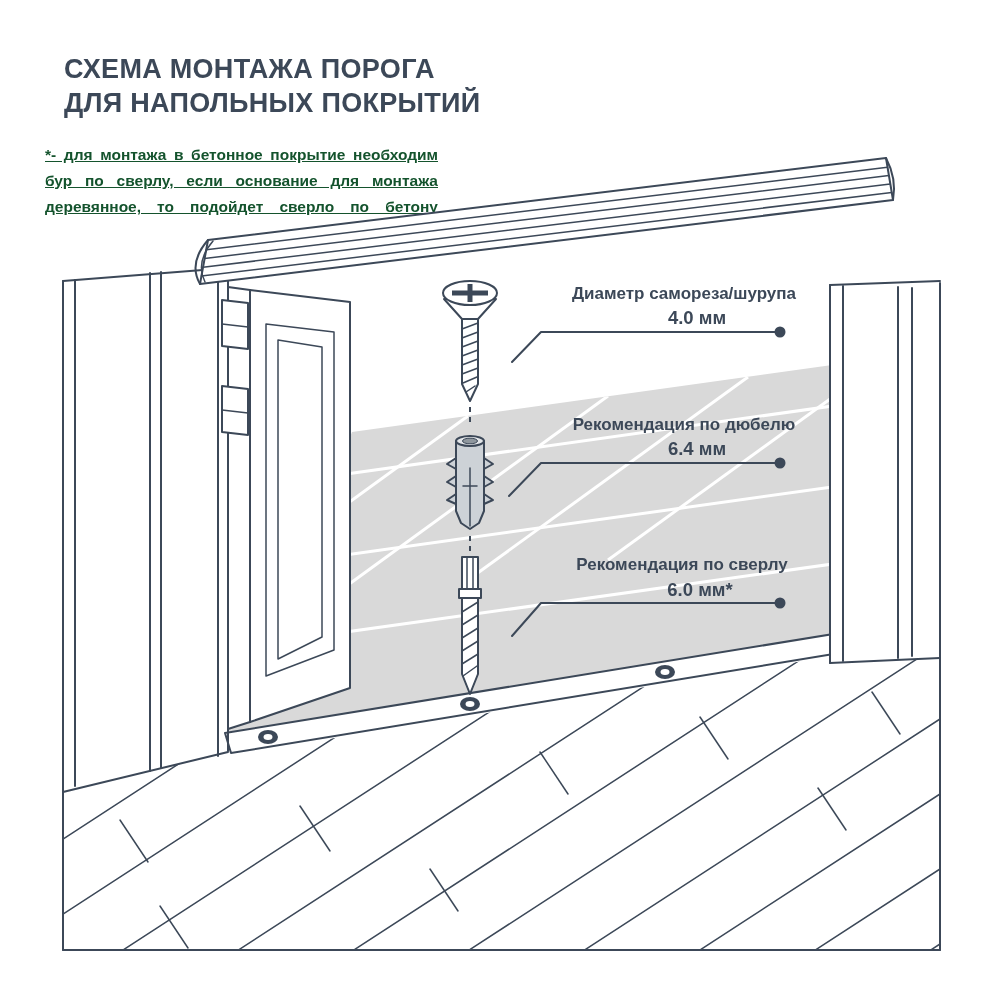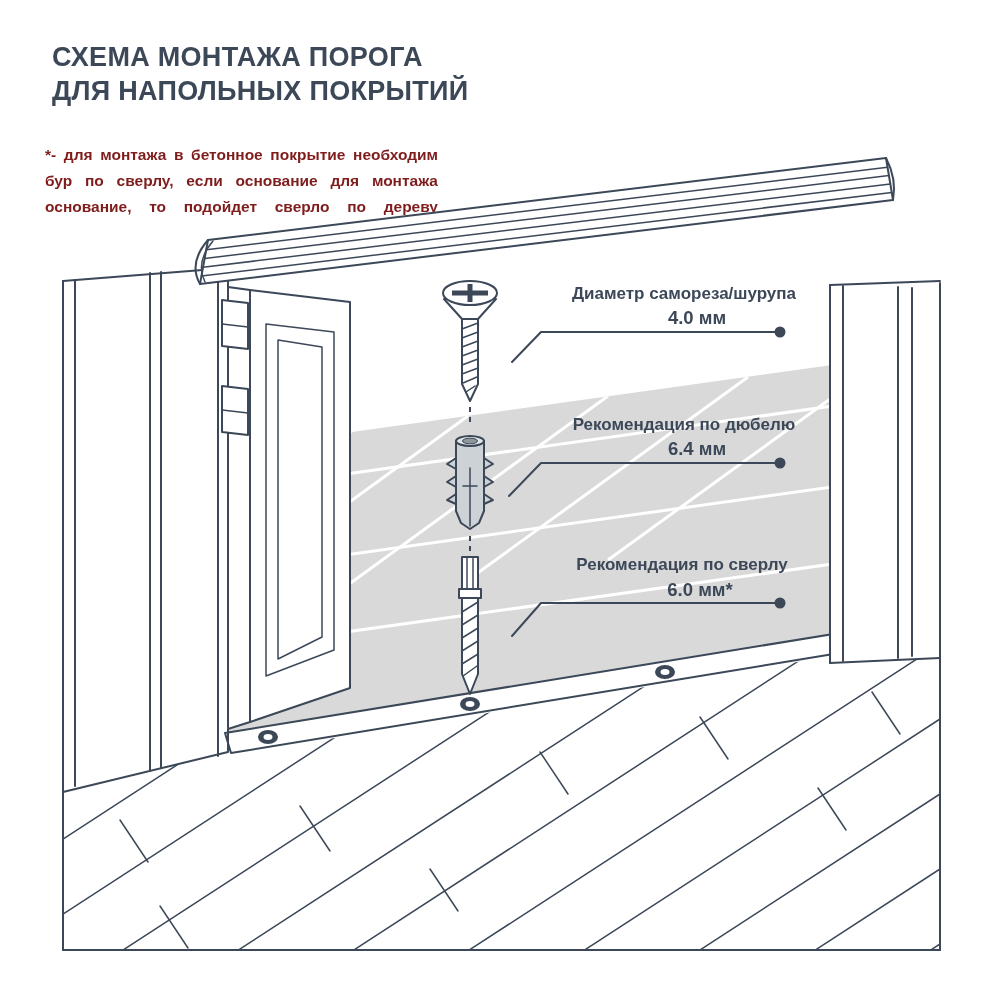--- a/index.html
+++ b/index.html
@@ -3,50 +3,50 @@
 <meta charset="utf-8">
 <style>
   html,body{margin:0;padding:0;background:#ffffff;}
   body{font-family:"Liberation Sans", sans-serif;}
   .page{position:relative;width:1000px;height:1000px;background:#fff;overflow:hidden;}
 
   .title{position:absolute;left:52px;top:40px;color:#3C4858;font-weight:700;
          font-size:27px;line-height:34px;letter-spacing:0.3px;}
   .title span{display:block;}
 
-  .footnote{position:absolute;left:45px;top:142px;width:393px;color:#7f1d1d;
-            font-weight:700;font-size:15.5px;line-height:26px;}
+  .footnote{position:absolute;left:45px;top:142px;width:393px;color:#14532d;
+            font-weight:700;font-size:15.5px;line-height:26px;text-decoration:underline;}
   .footnote .fline{text-align:justify;text-align-last:justify;}
 
   svg{position:absolute;left:0;top:0;}
   .ln  {stroke:#3C4858;stroke-width:2;fill:none;stroke-linecap:round;stroke-linejoin:round;}
   .lnt {stroke:#3C4858;stroke-width:1.5;fill:none;stroke-linecap:round;stroke-linejoin:round;}
   .fw  {fill:#ffffff;stroke:#3C4858;stroke-width:2;stroke-linejoin:round;}
   .fgray{fill:#CDD2D7;stroke:#3C4858;stroke-width:2;stroke-linejoin:round;}
   .floor{fill:#D9D9D9;}
   .grout{stroke:#ffffff;stroke-width:3;fill:none;}
   .dash{stroke:#3C4858;stroke-width:2;stroke-dasharray:5 5;fill:none;}
   .dk  {fill:#3C4858;}
   .cap {font-family:"Liberation Sans",sans-serif;font-weight:700;font-size:17px;fill:#3C4858;}
   .val {font-family:"Liberation Sans",sans-serif;font-weight:700;font-size:18.5px;fill:#3C4858;}
 </style>
 </head>
 <body>
 
 <div class="page">
 
-  <h1 class="title" style="margin:0;">
+  <h1 class="title" style="margin:12px;">
     <span>СХЕМА МОНТАЖА ПОРОГА</span>
     <span>ДЛЯ НАПОЛЬНЫХ ПОКРЫТИЙ</span>
   </h1>
 
   <div class="footnote">
     <div class="fline">*- для монтажа в бетонное покрытие необходим</div>
     <div class="fline">бур по сверлу, если основание для монтажа</div>
-    <div class="fline">основание, то подойдет сверло по дереву</div>
+    <div class="fline">деревянное, то подойдет сверло по бетону</div>
   </div>
 
   <svg width="1000" height="1000" viewBox="0 0 1000 1000">
     <defs>
       <clipPath id="floorClip">
         <path d="M352,432 L940,350 L940,640 L858,633 L225,736 Z"></path>
       </clipPath>
       <clipPath id="plankClip">
         <path d="M63,792 L228,752 L231,755 L864,651 L940,657 L940,950 L63,950 Z"></path>
       </clipPath>

